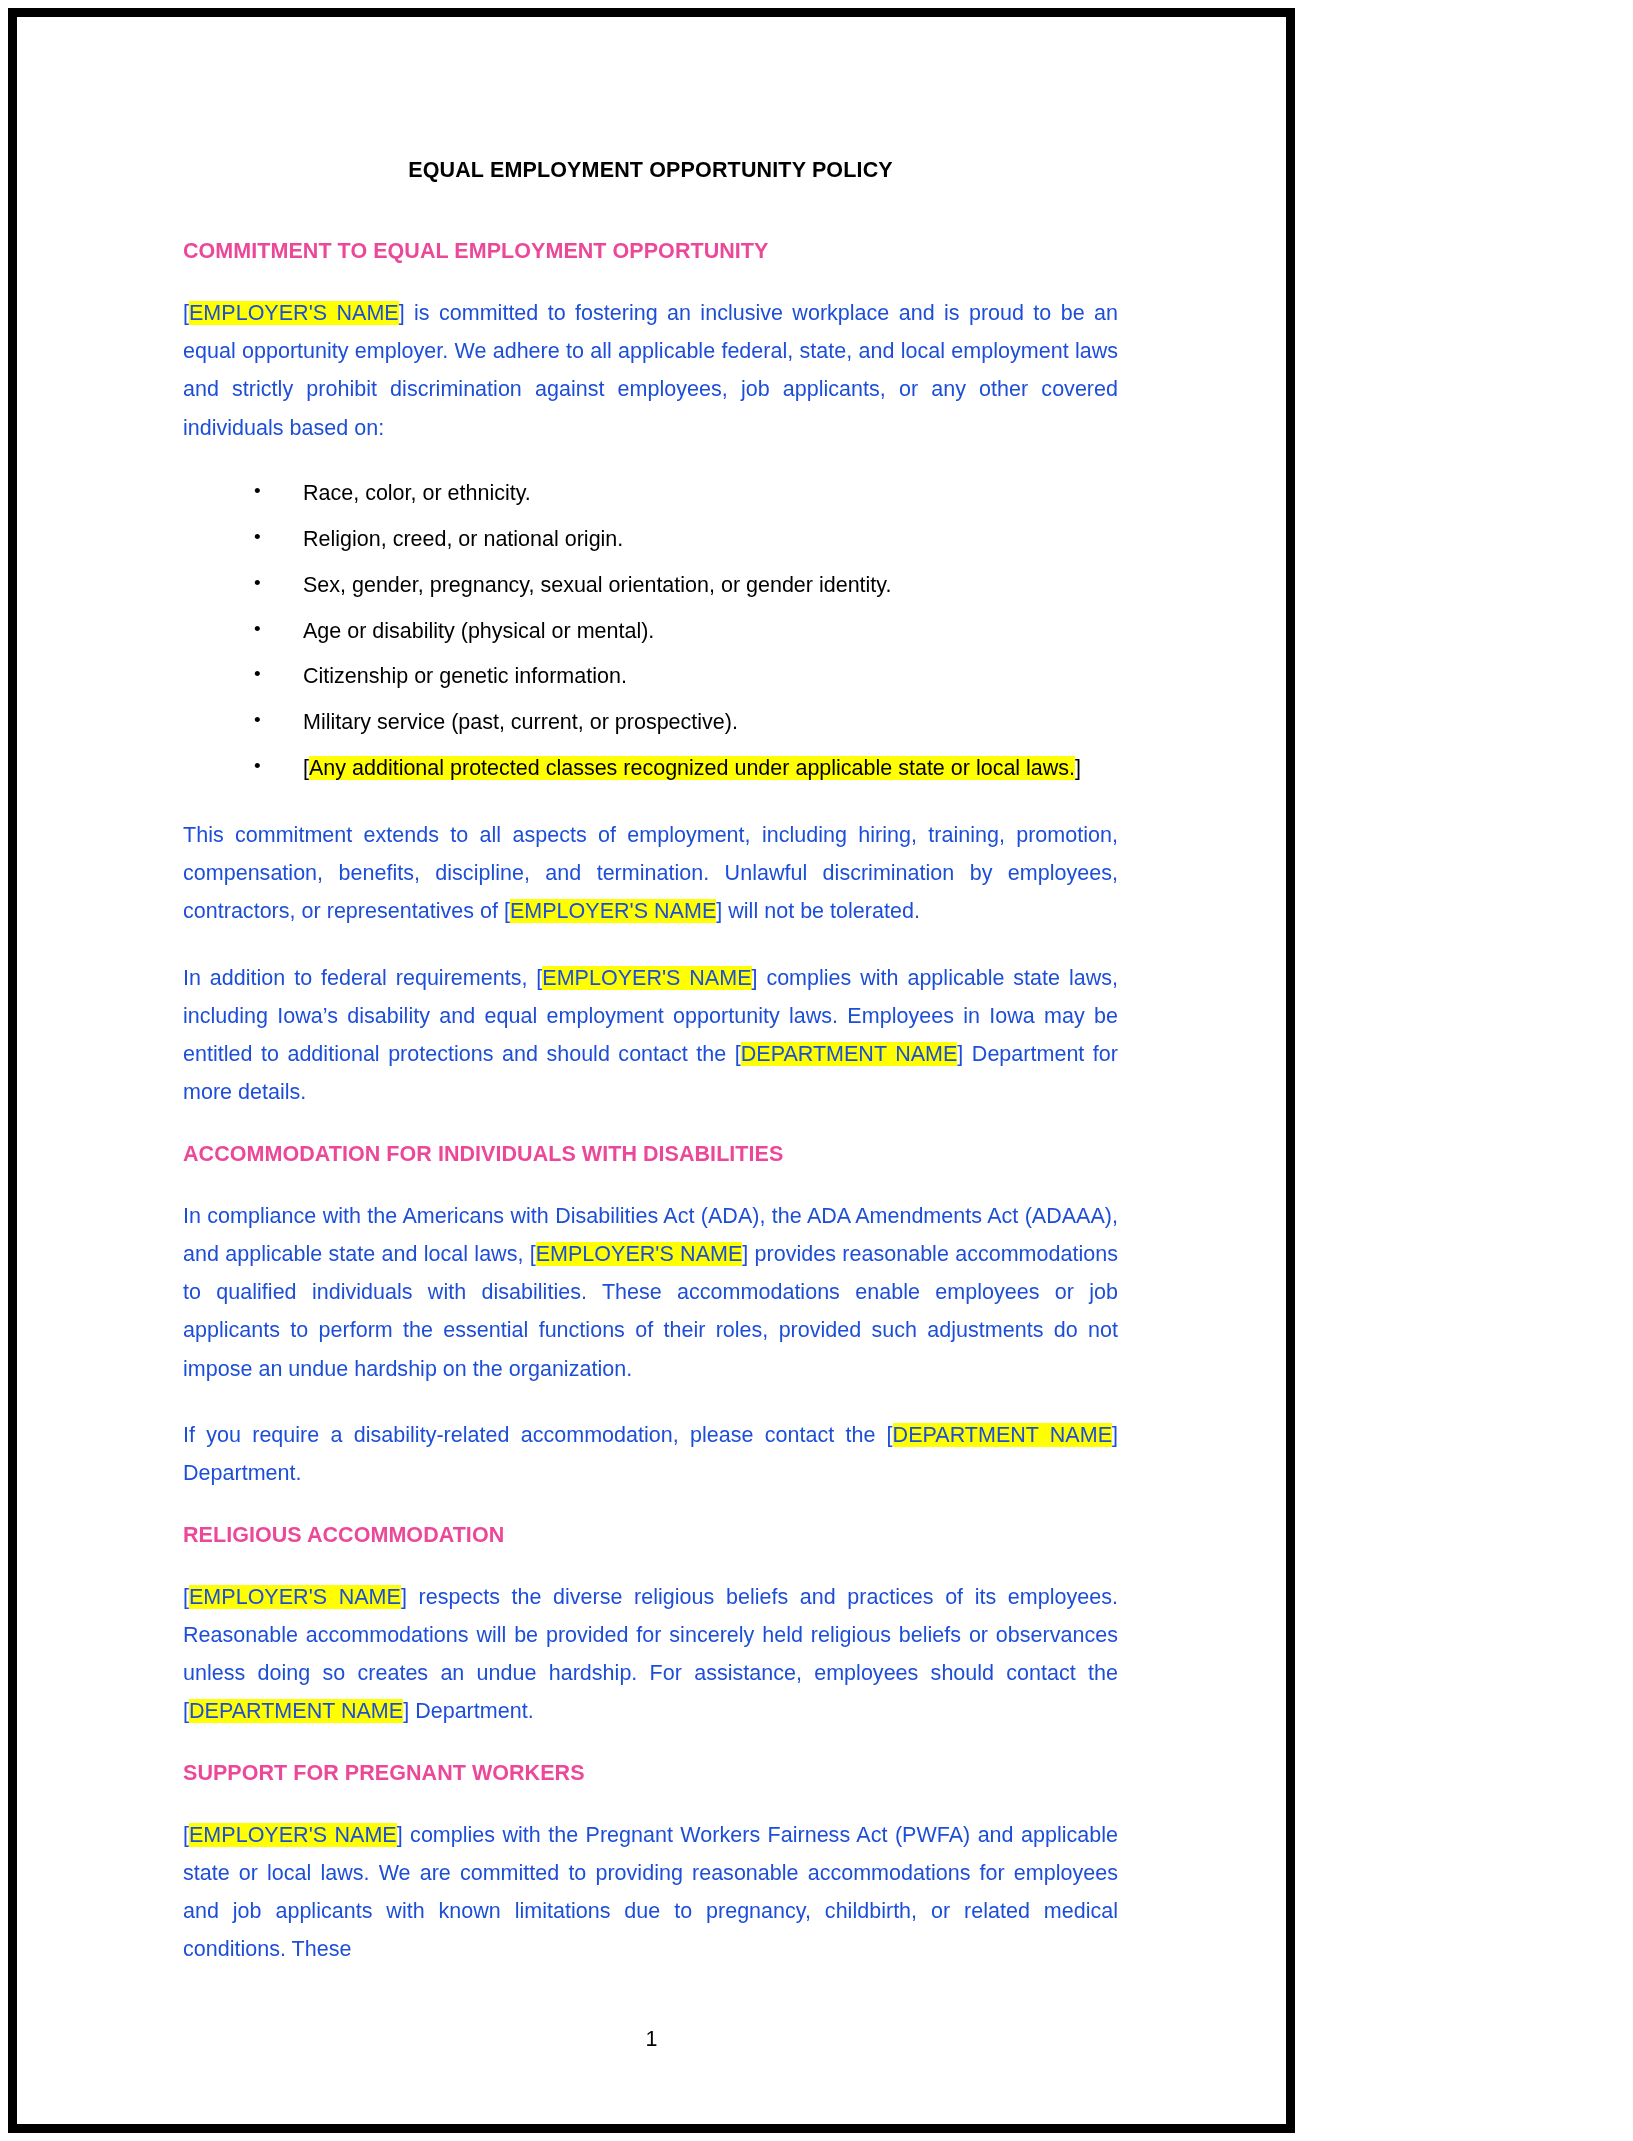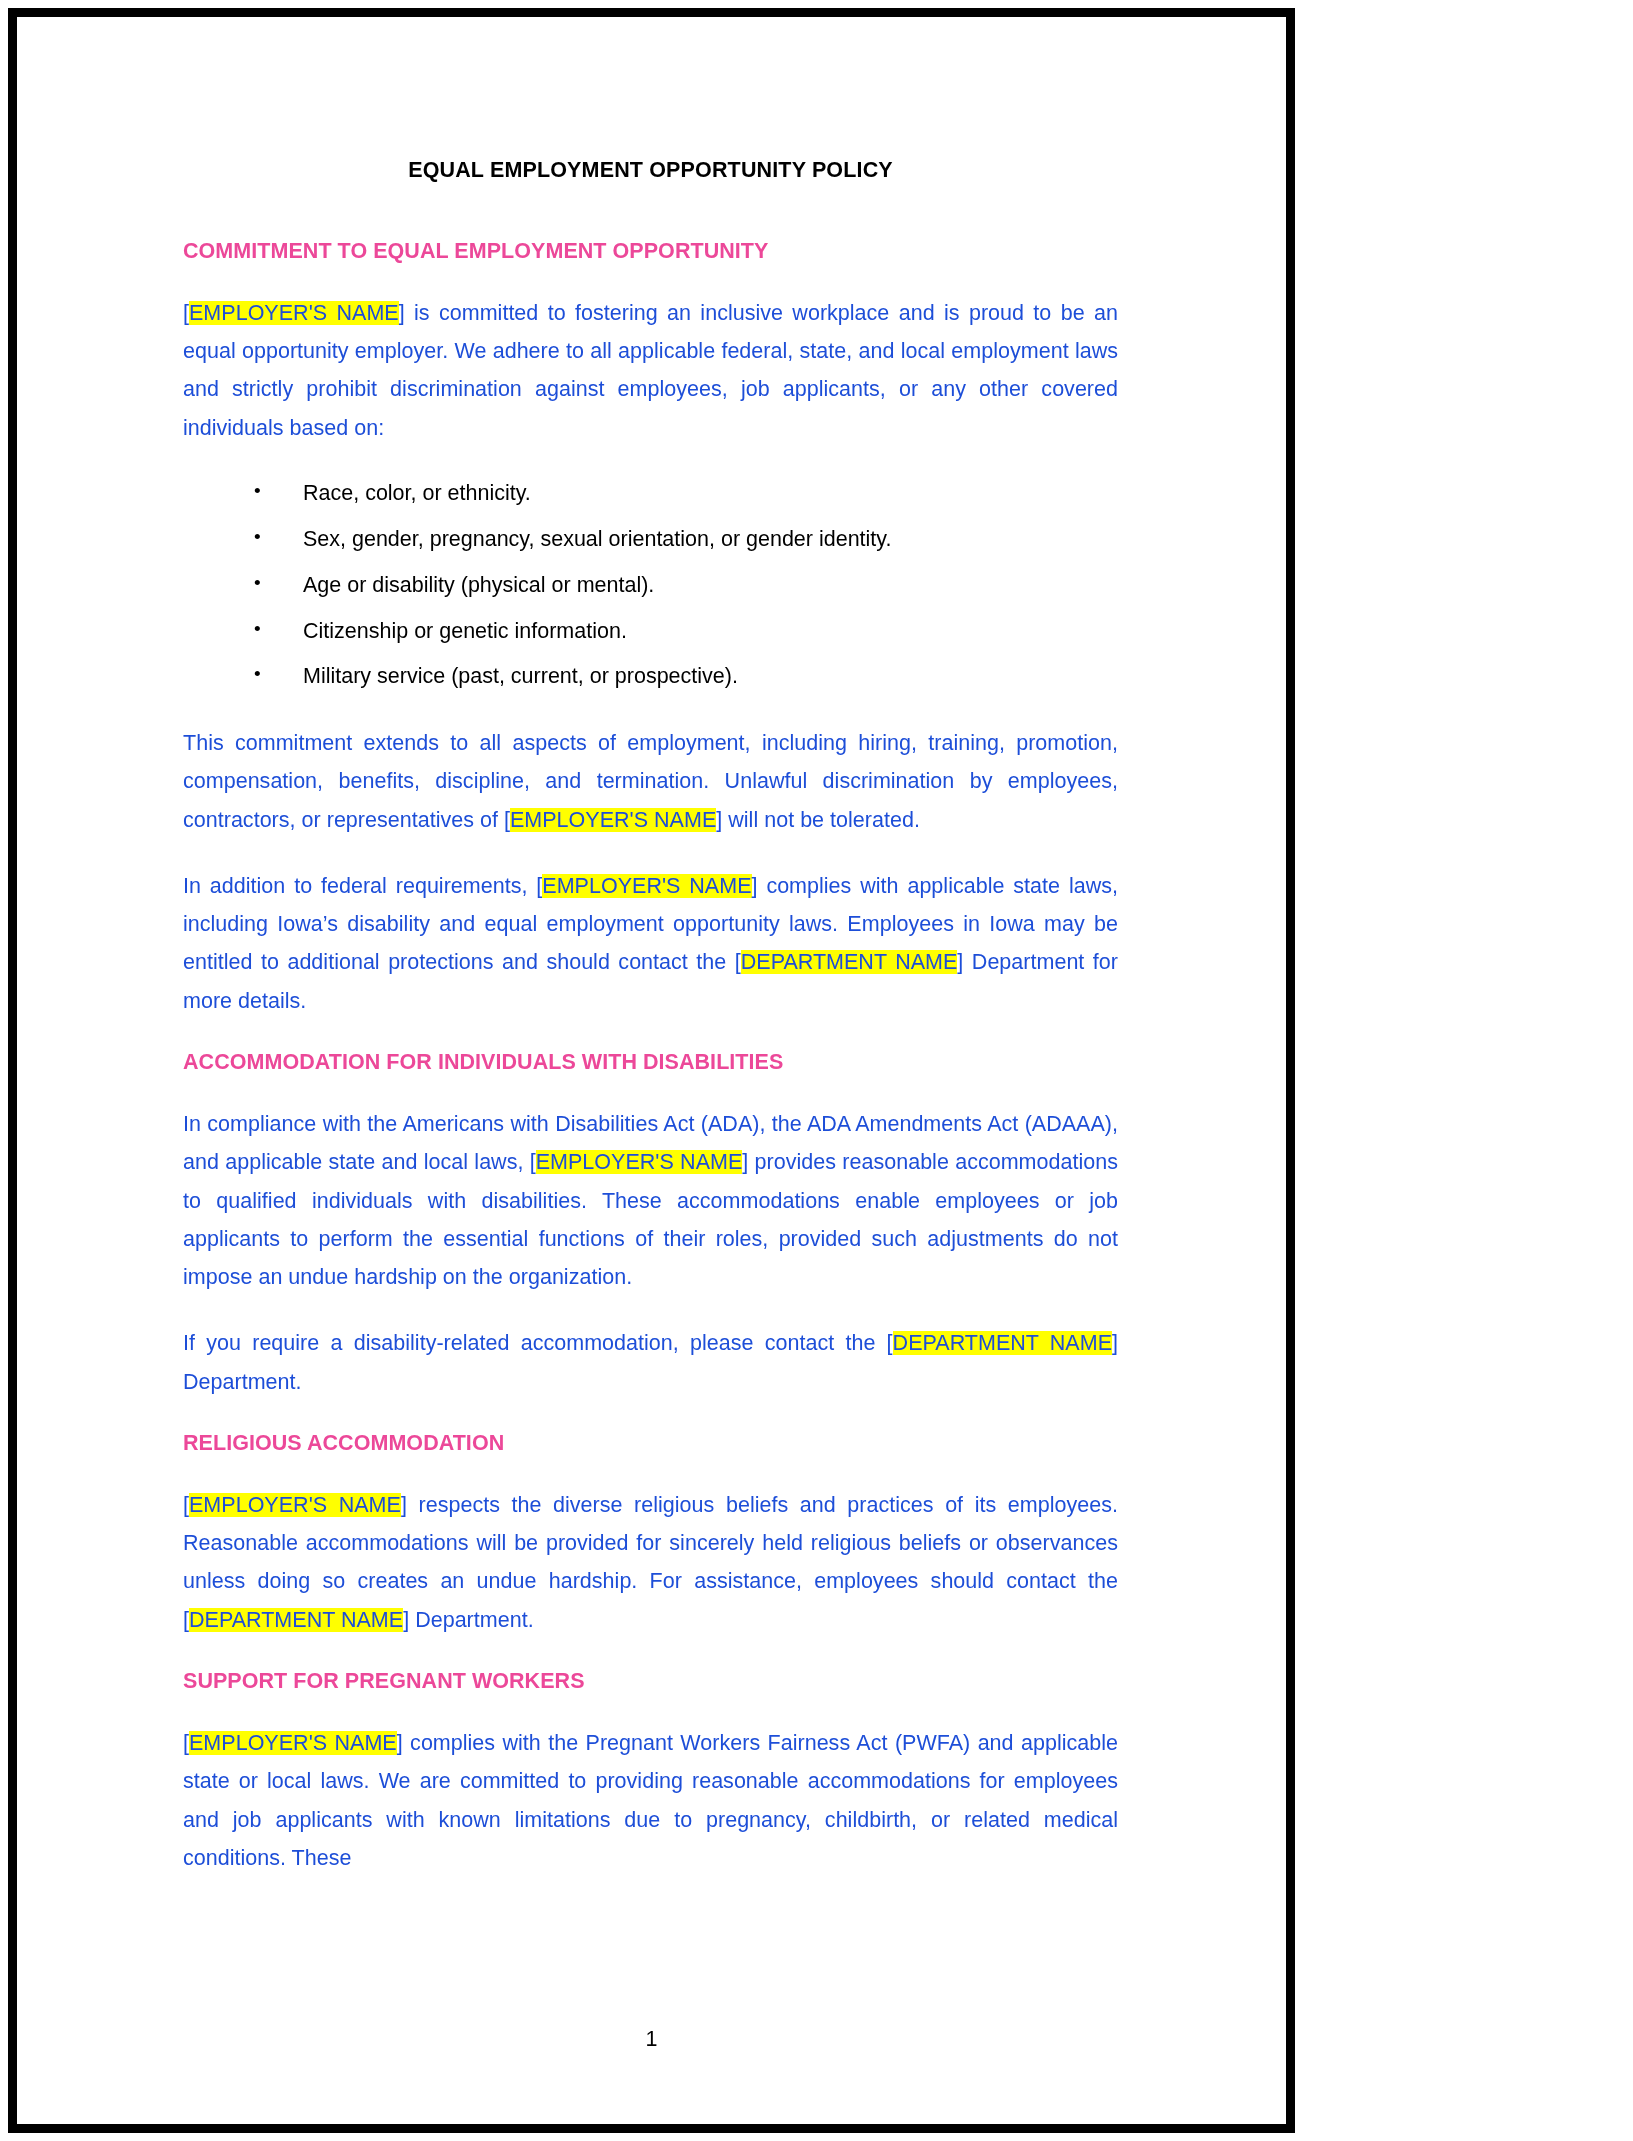--- a/index.html
+++ b/index.html
@@ -107,24 +107,26 @@
     <div class="sheet">
 
       <div class="doc-title">EQUAL EMPLOYMENT OPPORTUNITY POLICY</div>
 
       <h2 class="section-heading">COMMITMENT TO EQUAL EMPLOYMENT OPPORTUNITY</h2>
 
       <p class="body-text"><span>[</span><span class="hl">EMPLOYER'S NAME</span><span>]</span><span> is committed to fostering an inclusive workplace and is proud to be an equal opportunity employer. We adhere to all applicable federal, state, and local employment laws and strictly prohibit discrimination against employees, job applicants, or any other covered individuals based on:</span></p>
 
       <ul class="bullet-list">
         <li><span>Race, color, or ethnicity.</span></li>
+        <li><span>Religion, creed, or national origin.</span></li>
         <li><span>Sex, gender, pregnancy, sexual orientation, or gender identity.</span></li>
         <li><span>Age or disability (physical or mental).</span></li>
         <li><span>Citizenship or genetic information.</span></li>
         <li><span>Military service (past, current, or prospective).</span></li>
+        <li><span>[</span><span class="hl">Any additional protected classes recognized under applicable state or local laws.</span><span>]</span></li>
       </ul>
 
       <p class="body-text"><span>This commitment extends to all aspects of employment, including hiring, training, promotion, compensation, benefits, discipline, and termination. Unlawful discrimination by employees, contractors, or representatives of [</span><span class="hl">EMPLOYER'S NAME</span><span>] will not be tolerated.</span></p>
 
       <p class="body-text"><span>In addition to federal requirements, [</span><span class="hl">EMPLOYER'S NAME</span><span>] complies with applicable state laws, including Iowa’s disability and equal employment opportunity laws. Employees in Iowa may be entitled to additional protections and should contact the [</span><span class="hl">DEPARTMENT NAME</span><span>] Department for more details.</span></p>
 
       <h2 class="section-heading">ACCOMMODATION FOR INDIVIDUALS WITH DISABILITIES</h2>
 
       <p class="body-text"><span>In compliance with the Americans with Disabilities Act (ADA), the ADA Amendments Act (ADAAA), and applicable state and local laws, [</span><span class="hl">EMPLOYER'S NAME</span><span>] provides reasonable accommodations to qualified individuals with disabilities. These accommodations enable employees or job applicants to perform the essential functions of their roles, provided such adjustments do not impose an undue hardship on the organization.</span></p>
 

